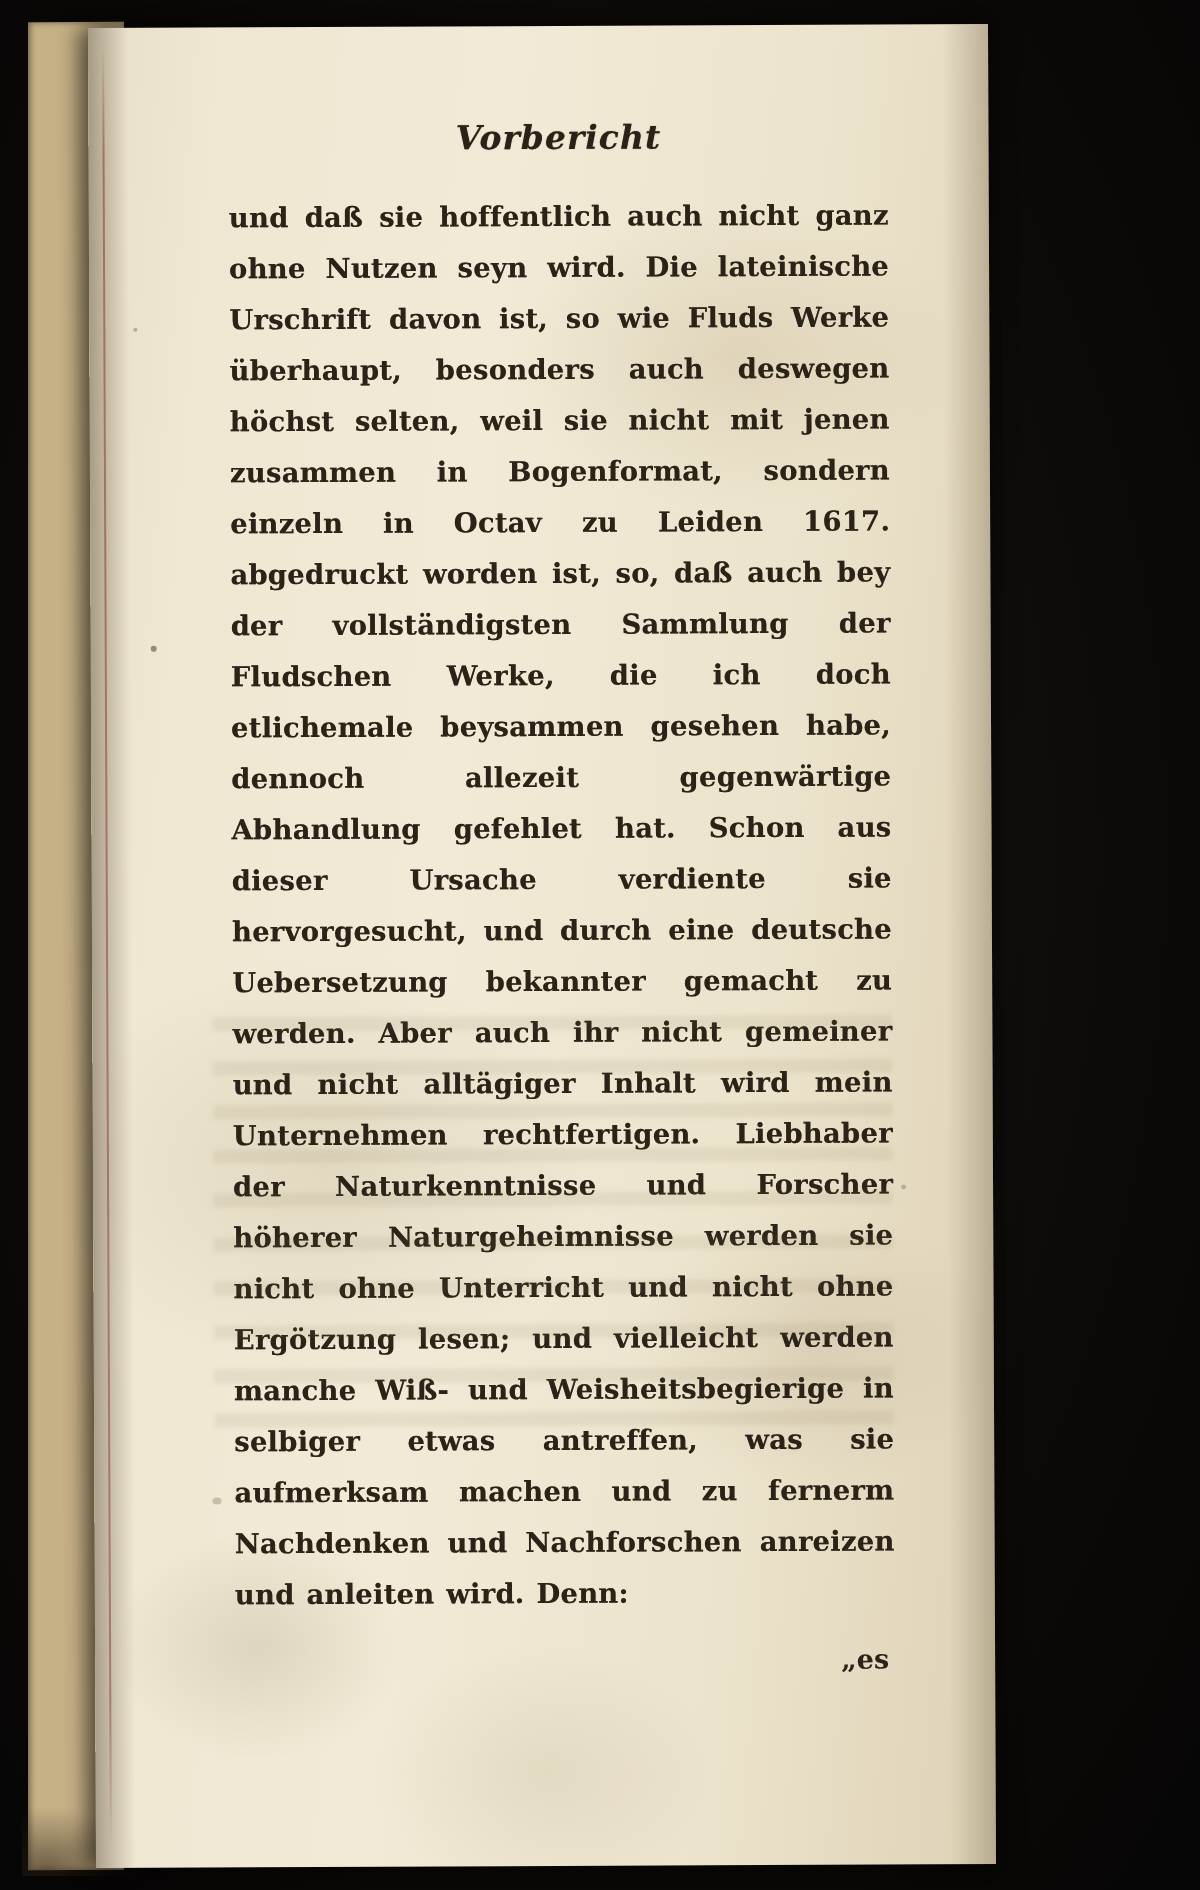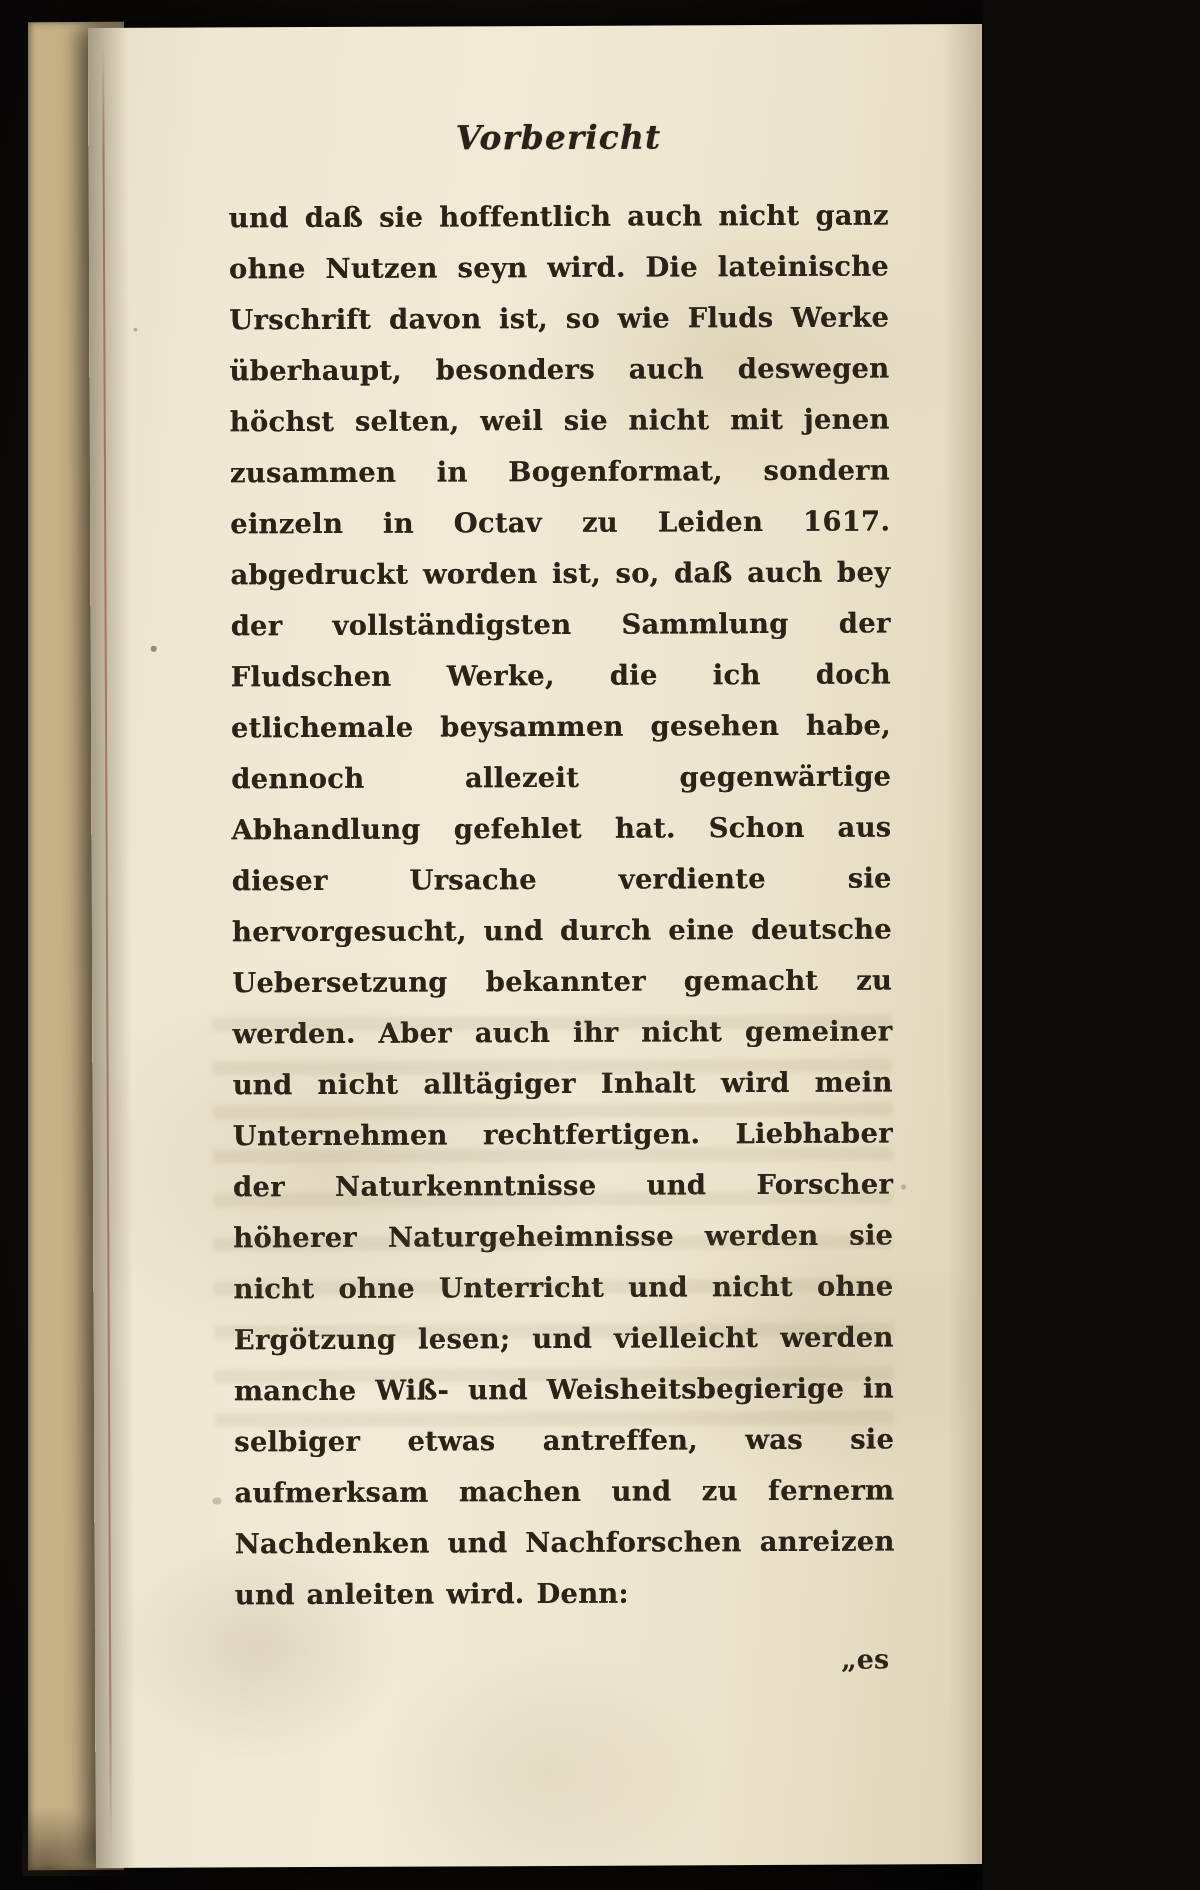--- a/index.html
+++ b/index.html
@@ -10,21 +10,21 @@
   body {
     width: 1200px;
     height: 1890px;
     overflow: hidden;
     font-family: "DejaVu Serif", serif;
   }
 
   
   #scan {
     position: relative;
-    width: 982px;
+    width: 1200px;
     height: 1890px;
     background:
       radial-gradient(ellipse at 50% 45%, #1b1712 0%, #0d0b09 60%, #060505 100%);
     overflow: hidden;
   }
 
   
   .cover-board {
     position: absolute;
     left: 28px;

